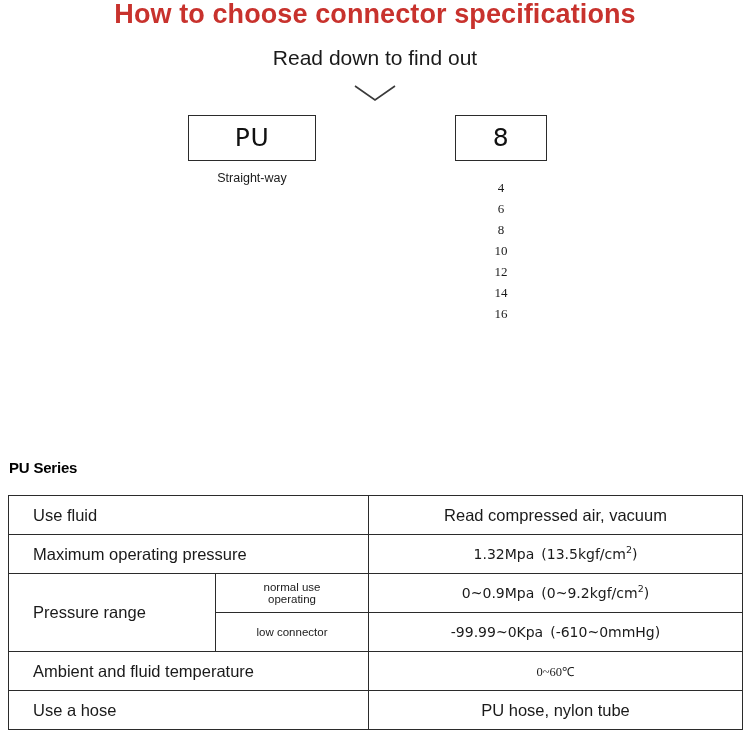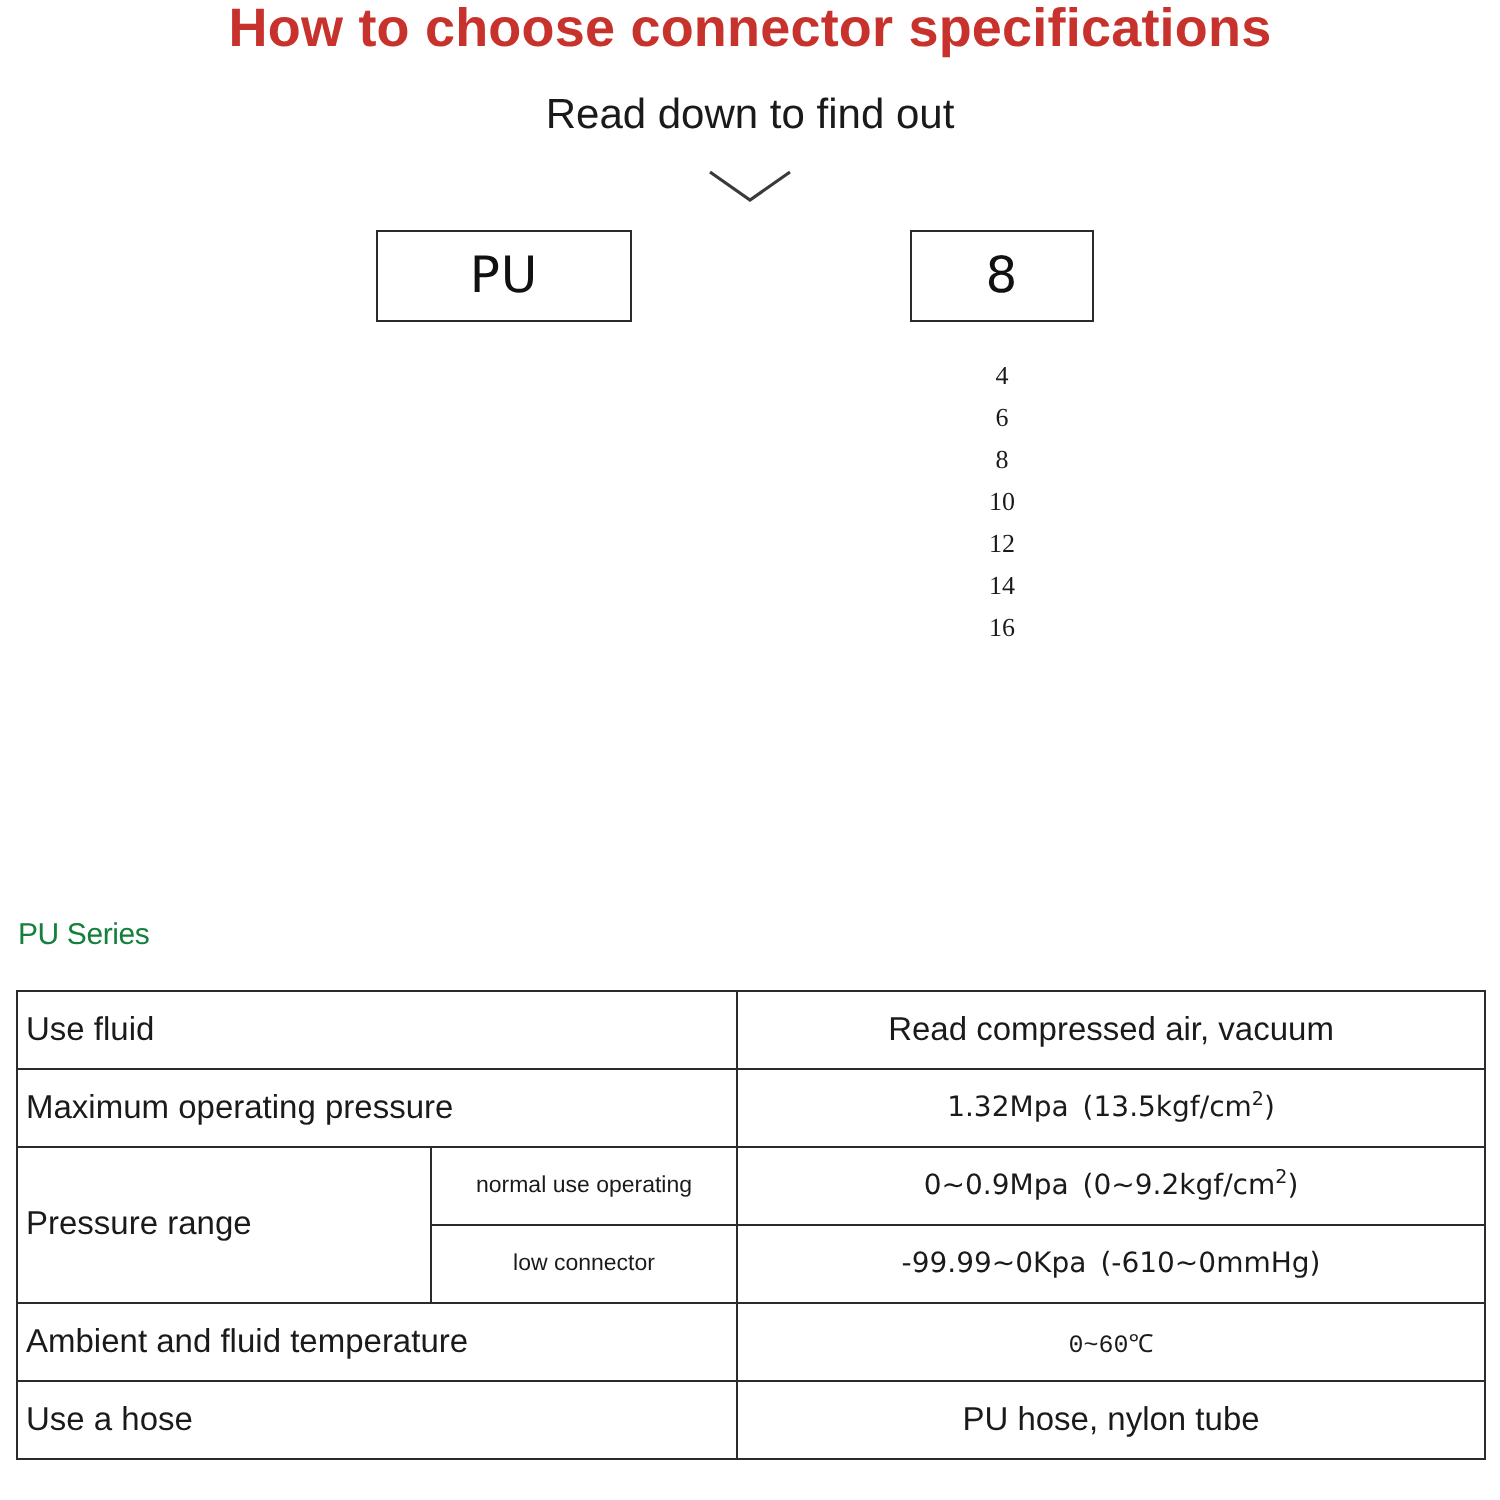--- a/index.html
+++ b/index.html
@@ -90,36 +90,36 @@
     font-family: "Liberation Serif", serif;
     color: #1a1a1a;
   }
 
   
   .series-label {
     position: absolute;
     left: 9px;
     top: 459px;
     font-size: 15px;
-    font-weight: normal;
-    color: #15803d;
+    font-weight: bold;
+    color: #000000;
     letter-spacing: -0.2px;
   }
 
   table.spec {
     position: absolute;
     left: 8px;
     top: 495px;
     width: 734px;
     border-collapse: collapse;
     table-layout: fixed;
   }
   table.spec td {
     border: 1.2px solid #2b2b2b;
-    padding: 0 4px;
+    padding: 0 24px;
     color: #1a1a1a;
     background: #ffffff;
   }
   td.tint { background: #f5eee6; }
 
   td.label {
     font-size: 16.5px;
     text-align: left;
     height: 38px;
   }
@@ -133,21 +133,21 @@
     text-align: center;
     font-size: 16.5px;
     height: 38px;
   }
   td.value.small {
     font-size: 14px;
     font-family: "DejaVu Sans", sans-serif;
   }
   td.value.tiny {
     font-size: 12.5px;
-    font-family: Liberation Mono, monospace;
+    font-family: Liberation Serif, serif;
   }
   sup { font-size: 0.68em; vertical-align: super; line-height: 0; }
 </style>
 </head>
 <body>
 
 <div class="header">
   <h1 class="main-title">How to choose connector specifications</h1>
   <p class="subtitle">Read down to find out</p>
 </div>
@@ -157,20 +157,21 @@
     <polyline points="3,3 23,17 43,3" fill="none" stroke="#3a3a3a" stroke-width="1.6"></polyline>
   </svg>
 </div>
 
 <div class="code-row">
 
   <div class="code-col pu">
     <div class="code-box">
       <span>PU</span>
     </div>
+    <div class="code-caption">Straight-way</div>
   </div>
 
   <div class="code-col od">
     <div class="code-box">
       <span>8</span>
     </div>
     <ul class="od-list">
       <li>4</li>
       <li>6</li>
       <li>8</li>

